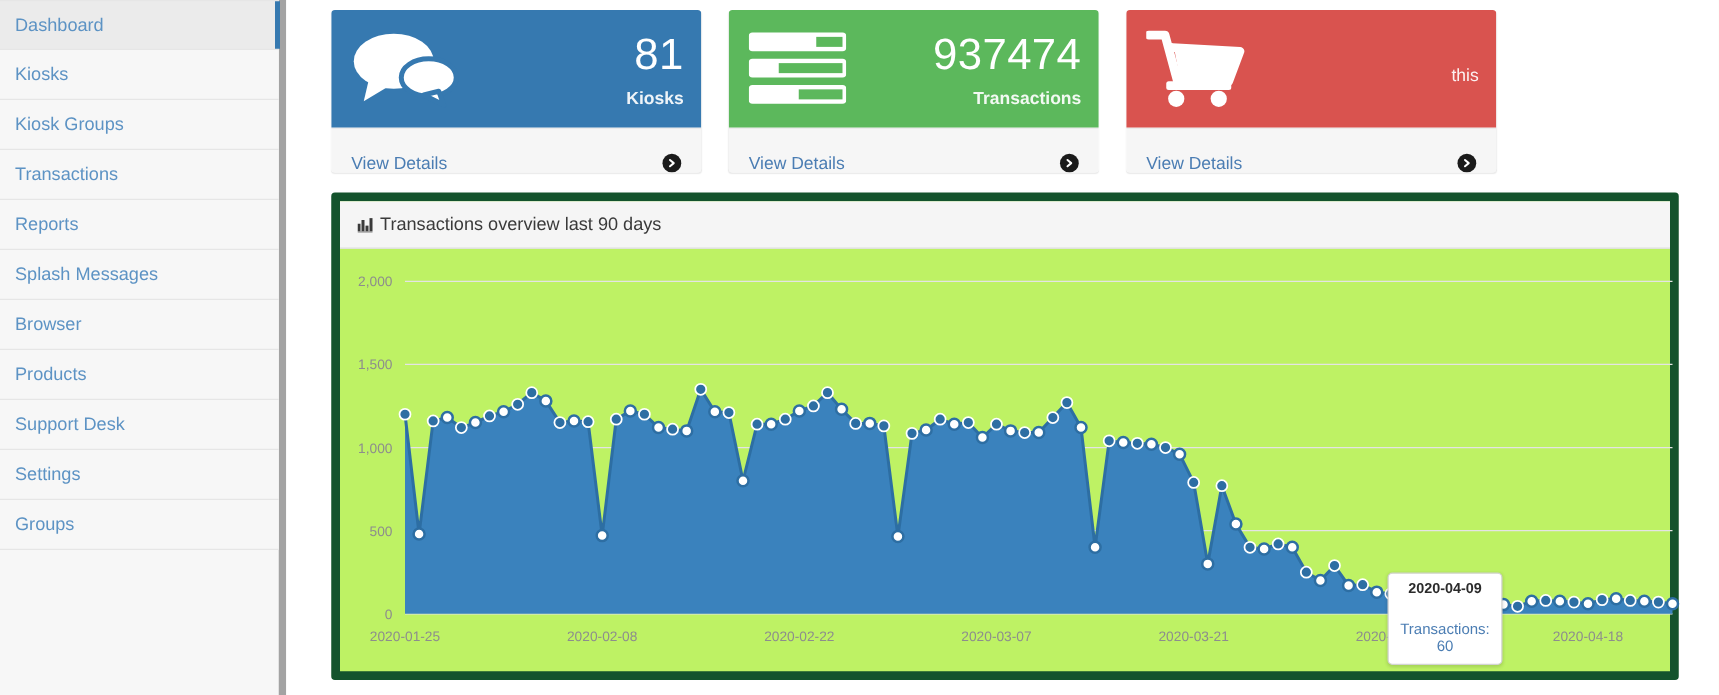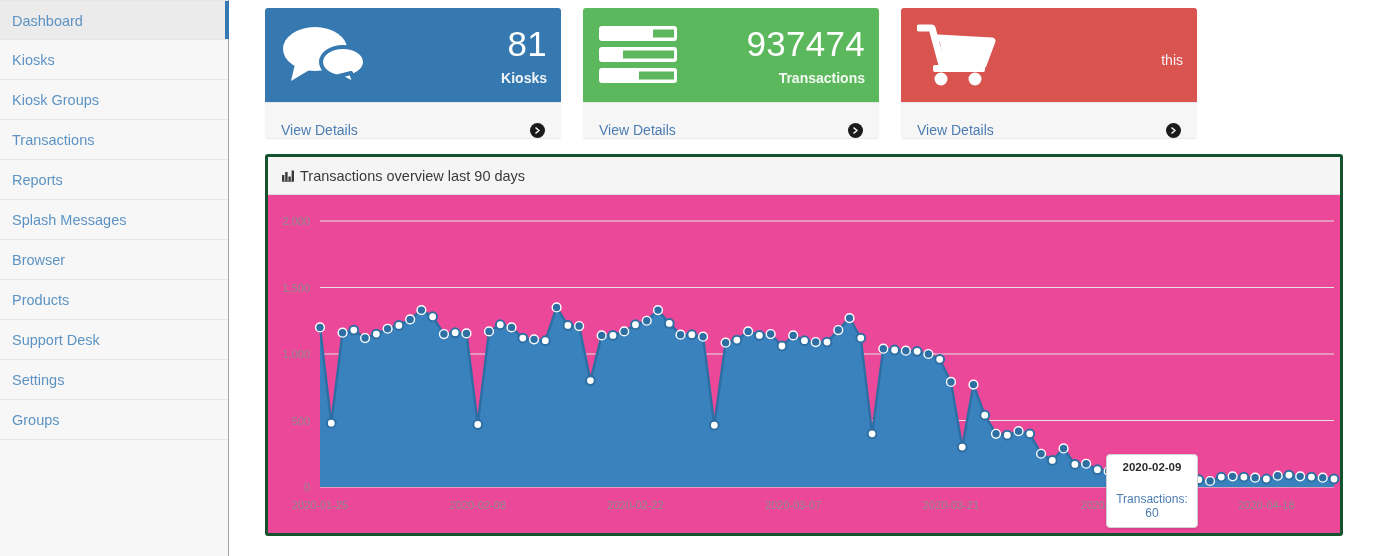--- a/index.html
+++ b/index.html
@@ -8,21 +8,21 @@
     background: #ffffff;
     font-family: "Liberation Sans", sans-serif;
     overflow: hidden;
   }
   .app { position: relative; width: 1375px; height: 556px; display: flex; }
 
   
   .sidebar {
     width: 229px; height: 556px;
     background: #f7f7f7;
-    border-right: 1px solid #a3a3a3;
+    border-right: 6px solid #a3a3a3;
     flex: 0 0 229px;
     position: relative;
   }
   .nav-item {
     height: 40px;
     line-height: 40px;
     padding-left: 12px;
     font-size: 14.5px;
     color: #5d93c4;
     border-bottom: 1px solid #e6e6e6;
@@ -108,23 +108,23 @@
     width: 15px; height: 15px; border-radius: 50%;
     background: #1b1b1b;
     display: flex; align-items: center; justify-content: center;
     color: #ffffff; font-size: 10px; line-height: 1;
   }
 
   
   .panel {
     margin-top: 16px;
     margin-right: 22px;
-    border: 3px solid #14532d;
+    border: 7px solid #14532d;
     border-radius: 3px;
-    background: #ec4899;
+    background: #bef264;
   }
   .panel-head {
     height: 38px;
     background: #f5f5f5;
     border-bottom: 1px solid #dddddd;
     display: flex;
     align-items: center;
     padding-left: 14px;
     gap: 5px;
     font-size: 14.5px;
@@ -380,20 +380,20 @@
               <text class="xtick" x="52" y="314">2020-01-25</text>
               <text class="xtick" x="209.73333333333332" y="314">2020-02-08</text>
               <text class="xtick" x="367.46666666666664" y="314">2020-02-22</text>
               <text class="xtick" x="525.2" y="314">2020-03-07</text>
               <text class="xtick" x="682.9333333333333" y="314">2020-03-21</text>
               <text class="xtick" x="840.6666666666666" y="314">2020-04-04</text>
               <text class="xtick" x="998.4" y="314">2020-04-18</text>
             </svg>
           </div>
         <div class="tooltip">
-          <div class="tt-title">2020-02-09</div>
+          <div class="tt-title">2020-04-09</div>
           <div class="tt-row">Transactions: 60</div>
         </div>
       </div>
     </section>
 
   </div>
 </div>
 
 </body></html>

